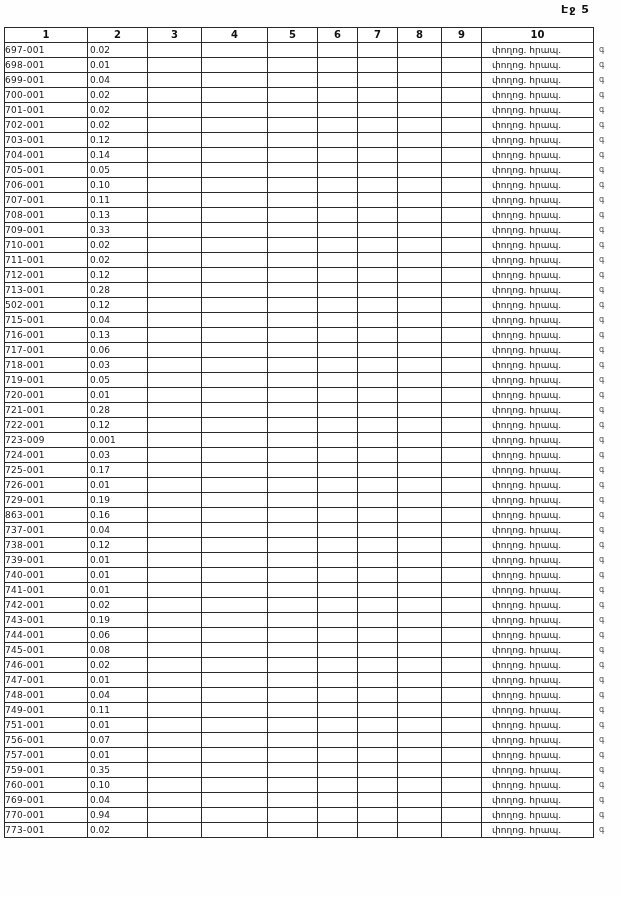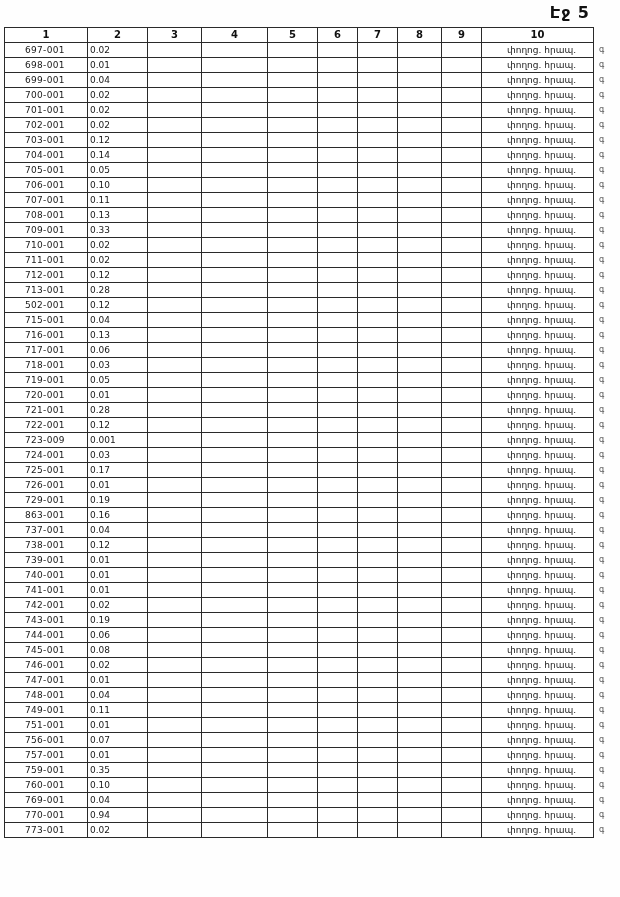--- a/index.html
+++ b/index.html
@@ -8,21 +8,21 @@
     background:#fefefe;
     font-family:"DejaVu Sans", sans-serif;
     color:#181818;
     position:relative;
     overflow:hidden;
   }
   .page-label {
     position:absolute;
     top:3px;
     right:30px;
-    font-size:16px;
+    font-size:11px;
     font-weight:bold;
     letter-spacing:1px;
     color:#111;
   }
   table.scan-table {
     position:absolute;
     top:27px;
     left:4px;
     width:613px;
     border-collapse:collapse;
@@ -38,23 +38,23 @@
     white-space:nowrap;
     background:#fff;
   }
   th {
     font-size:10px;
     font-weight:bold;
     text-align:center;
     height:14px;
     color:#101010;
   }
-  td.col-id   { text-align:left; padding-left:20px; letter-spacing:0.3px; }
+  td.col-id   { text-align:left; padding-left:0; letter-spacing:0.3px; }
   td.col-val  { text-align:left; }
-  td.col-note { text-align:center; padding-left:10px; }
+  td.col-note { text-align:left; padding-left:10px; }
   td.col-mark, th.col-mark {
     border:none;
     background:transparent;
     text-align:left;
     font-size:8px;
     color:#555;
     padding-left:5px;
   }
 </style>
 </head>

